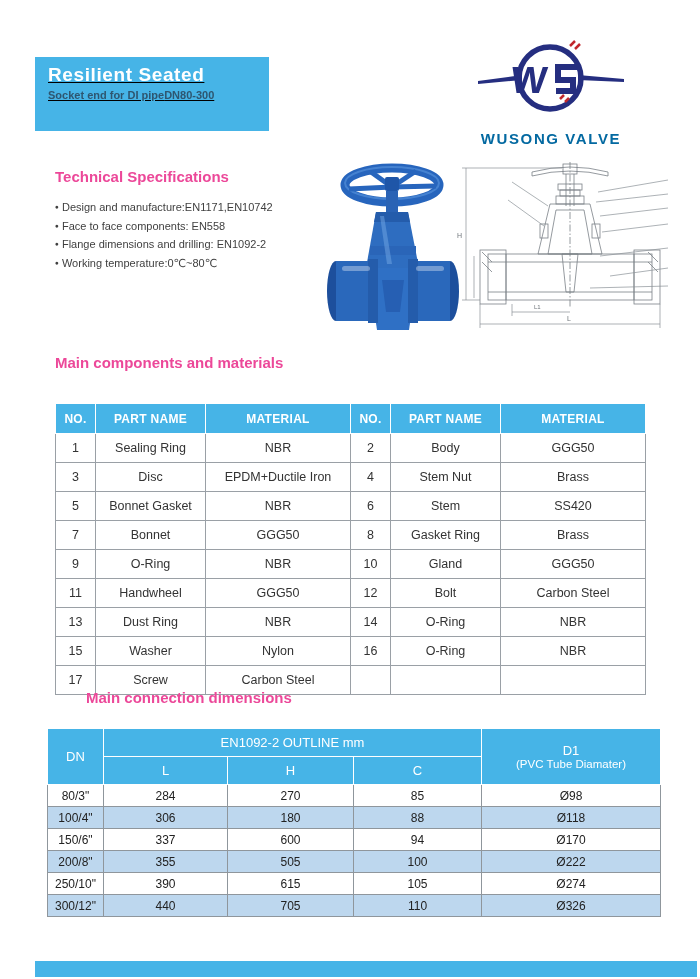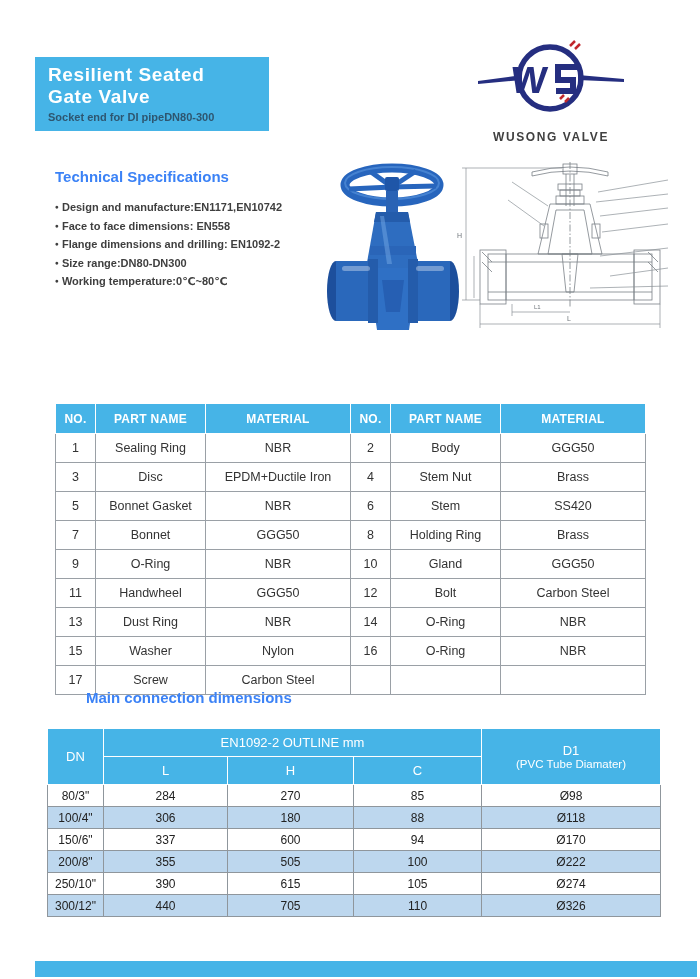--- a/index.html
+++ b/index.html
@@ -4,33 +4,33 @@
 <style>
   html,body{margin:0;padding:0;background:#e8e8e8;}
   .page{
     position:relative;width:700px;height:979px;background:#ffffff;
     font-family:"Liberation Sans","DejaVu Sans",sans-serif;overflow:hidden;
     margin:0 auto;
   }
   
   .header-box{
     position:absolute;left:35px;top:57px;width:234px;height:74px;
-    background:#46b4e7;box-sizing:border-box;padding:7px 12px 0 13px;
+    background:#46b4e7;box-sizing:border-box;padding:7px 12px 0 13px;text-decoration:underline;
   }
   .header-title{color:#ffffff;font-size:19px;line-height:22px;font-weight:bold;letter-spacing:0.6px;}
   .header-sub{display:flex;justify-content:flex-start;margin-top:3px;
     font-size:11px;font-weight:bold;color:#2e5670;padding-right:2px;}
   
   .logo-block{position:absolute;left:466px;top:33px;width:170px;text-align:center;}
-  .logo-brand{font-size:12px;font-weight:bold;color:#404040;letter-spacing:1.6px;margin-top:1px;}
-  
-  .sec-heading{position:absolute;font-size:15px;font-weight:600;color:#3b82f6;margin:0;}
+  .logo-brand{font-size:15px;font-weight:bold;color:#0369a1;letter-spacing:1.6px;margin-top:1px;}
+  
+  .sec-heading{position:absolute;font-size:15px;font-weight:600;color:#ec4899;margin:0;}
   
   .spec-list{position:absolute;left:55px;top:201px;width:275px;margin:0;padding:0;list-style:none;}
-  .spec-list li{font-size:11px;color:#3f3f3f;margin-bottom:6.5px;font-weight:bold;}
+  .spec-list li{font-size:11px;color:#3f3f3f;margin-bottom:6.5px;}
   .spec-list li::before{content:"●";font-size:6.5px;vertical-align:2px;margin-right:3px;color:#3f3f3f;}
   
   .valve-photo{position:absolute;left:323px;top:160px;width:142px;height:180px;}
   .valve-drawing{position:absolute;left:450px;top:156px;width:240px;height:190px;}
   
   .comp-table{position:absolute;left:55px;top:403px;width:590px;border-collapse:collapse;table-layout:fixed;}
   .comp-table th{
     background:#46b4e7;color:#fff;font-size:12px;font-weight:600;height:27px;
     border:1px solid #ffffff;letter-spacing:0.3px;
   }
@@ -54,21 +54,20 @@
   svg text{font-family:"Liberation Sans","DejaVu Sans",sans-serif;}
 </style>
 </head>
 <body>
 
 <div class="page">
 
   <div class="header-box">
     <div class="header-title">
       <div>Resilient Seated</div>
-      <div>Gate Valve</div>
     </div>
     <div class="header-sub">
       <span>Socket end for DI pipe</span>
       <span>DN80-300</span>
     </div>
   </div>
 
   <div class="logo-block">
     <svg width="170" height="92" viewBox="0 0 170 92">
       <circle cx="84" cy="45" r="31" fill="none" stroke="#252e80" stroke-width="5.5"></circle>
@@ -82,23 +81,22 @@
         <line x1="94" y1="66" x2="98" y2="62"></line>
         <line x1="99" y1="69" x2="103" y2="65"></line>
       </g>
     </svg>
     <div class="logo-brand">WUSONG VALVE</div>
   </div>
 
   <h2 class="sec-heading" style="left:55px;top:168px;">Technical Specifications</h2>
   <ul class="spec-list">
     <li>Design and manufacture:EN1171,EN10742</li>
-    <li>Face to face dimensions: EN558</li>
+    <li>Face to face components: EN558</li>
     <li>Flange dimensions and drilling: EN1092-2</li>
-    <li>Size range:DN80-DN300</li>
     <li>Working temperature:0℃~80℃</li>
   </ul>
 
   <div class="valve-photo">
     <svg width="142" height="180" viewBox="0 0 140 180">
       <ellipse cx="68" cy="25" rx="47" ry="17" fill="none" stroke="#2765bd" stroke-width="9"></ellipse>
       <ellipse cx="68" cy="23" rx="47" ry="16" fill="none" stroke="#5a96dd" stroke-width="2" opacity="0.6"></ellipse>
       <g stroke="#2765bd" stroke-width="5">
         <line x1="68" y1="27" x2="25" y2="29"></line>
         <line x1="68" y1="27" x2="47" y2="12"></line>
@@ -177,20 +175,21 @@
         <line x1="94" y1="70" x2="58" y2="44"></line>
       </g>
       <g fill="#6f757b" font-size="7">
         <text x="7" y="82">H</text>
         <text x="117" y="165">L</text>
         <text x="84" y="153" font-size="6">L1</text>
       </g>
     </svg>
   </div>
 
+  <h2 class="sec-heading" style="left:55px;top:354px;">Main components and materials</h2>
 
   <table class="comp-table">
     <colgroup>
       <col style="width:40px">
         <col style="width:110px">
         <col style="width:145px">
       <col style="width:40px">
         <col style="width:110px">
         <col style="width:145px">
     </colgroup>
@@ -227,21 +226,21 @@
         <td>NBR</td>
         <td>6</td>
         <td>Stem</td>
         <td>SS420</td>
       </tr>
       <tr>
         <td>7</td>
         <td>Bonnet</td>
         <td>GGG50</td>
         <td>8</td>
-        <td>Holding Ring</td>
+        <td>Gasket Ring</td>
         <td>Brass</td>
       </tr>
       <tr>
         <td>9</td>
         <td>O-Ring</td>
         <td>NBR</td>
         <td>10</td>
         <td>Gland</td>
         <td>GGG50</td>
       </tr>

